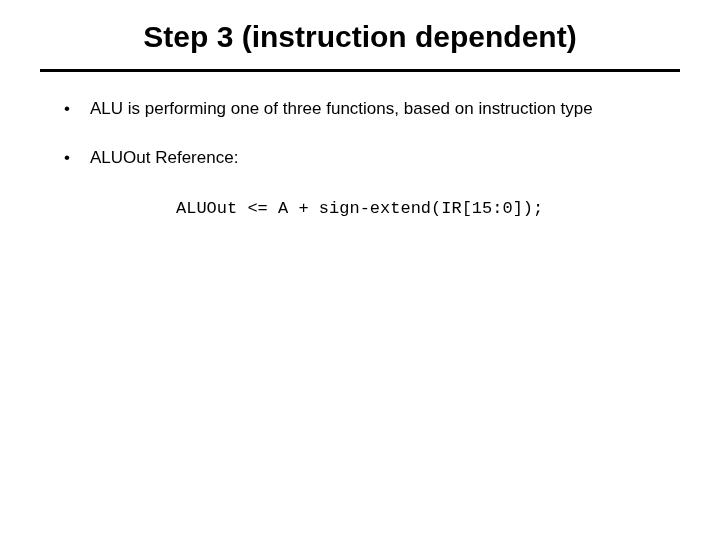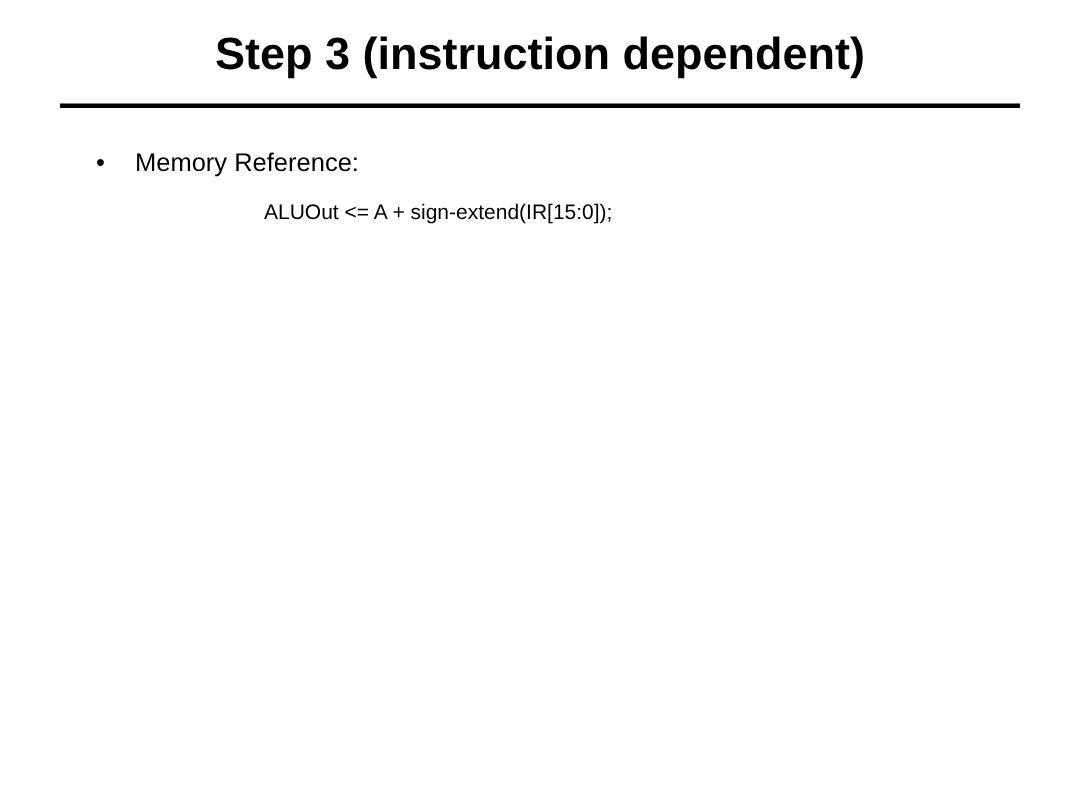--- a/index.html
+++ b/index.html
@@ -43,36 +43,39 @@
     line-height: 1.25;
   }
   ul.bullets > li::before {
     content: "•";
     position: absolute;
     left: 0;
     top: 0;
     font-size: 17px;
   }
   .code {
-    font-family: Liberation Sans, sans-serif;
-    font-size: 14px;
-    margin: 14px 0 0 86px;
+    font-family: Liberation Mono, monospace;
+    font-size: 17px;
+    margin: 30px 0 0 86px;
     white-space: pre;
   }
 </style>
 </head>
 <body>
 
 <div class="slide">
   <div class="title">Step 3 (instruction dependent)</div>
   <hr class="rule">
   <ul class="bullets">
 
+    <li>
+      <span>ALU is performing one of three functions, based on instruction type</span>
+    </li>
 
     <li>
-      <span>Memory Reference:</span>
+      <span>ALUOut Reference:</span>
       <div class="code">ALUOut &lt;= A + sign-extend(IR[15:0]);</div>
     </li>
 
 
 
   </ul>
 </div>
 
 </body></html>

